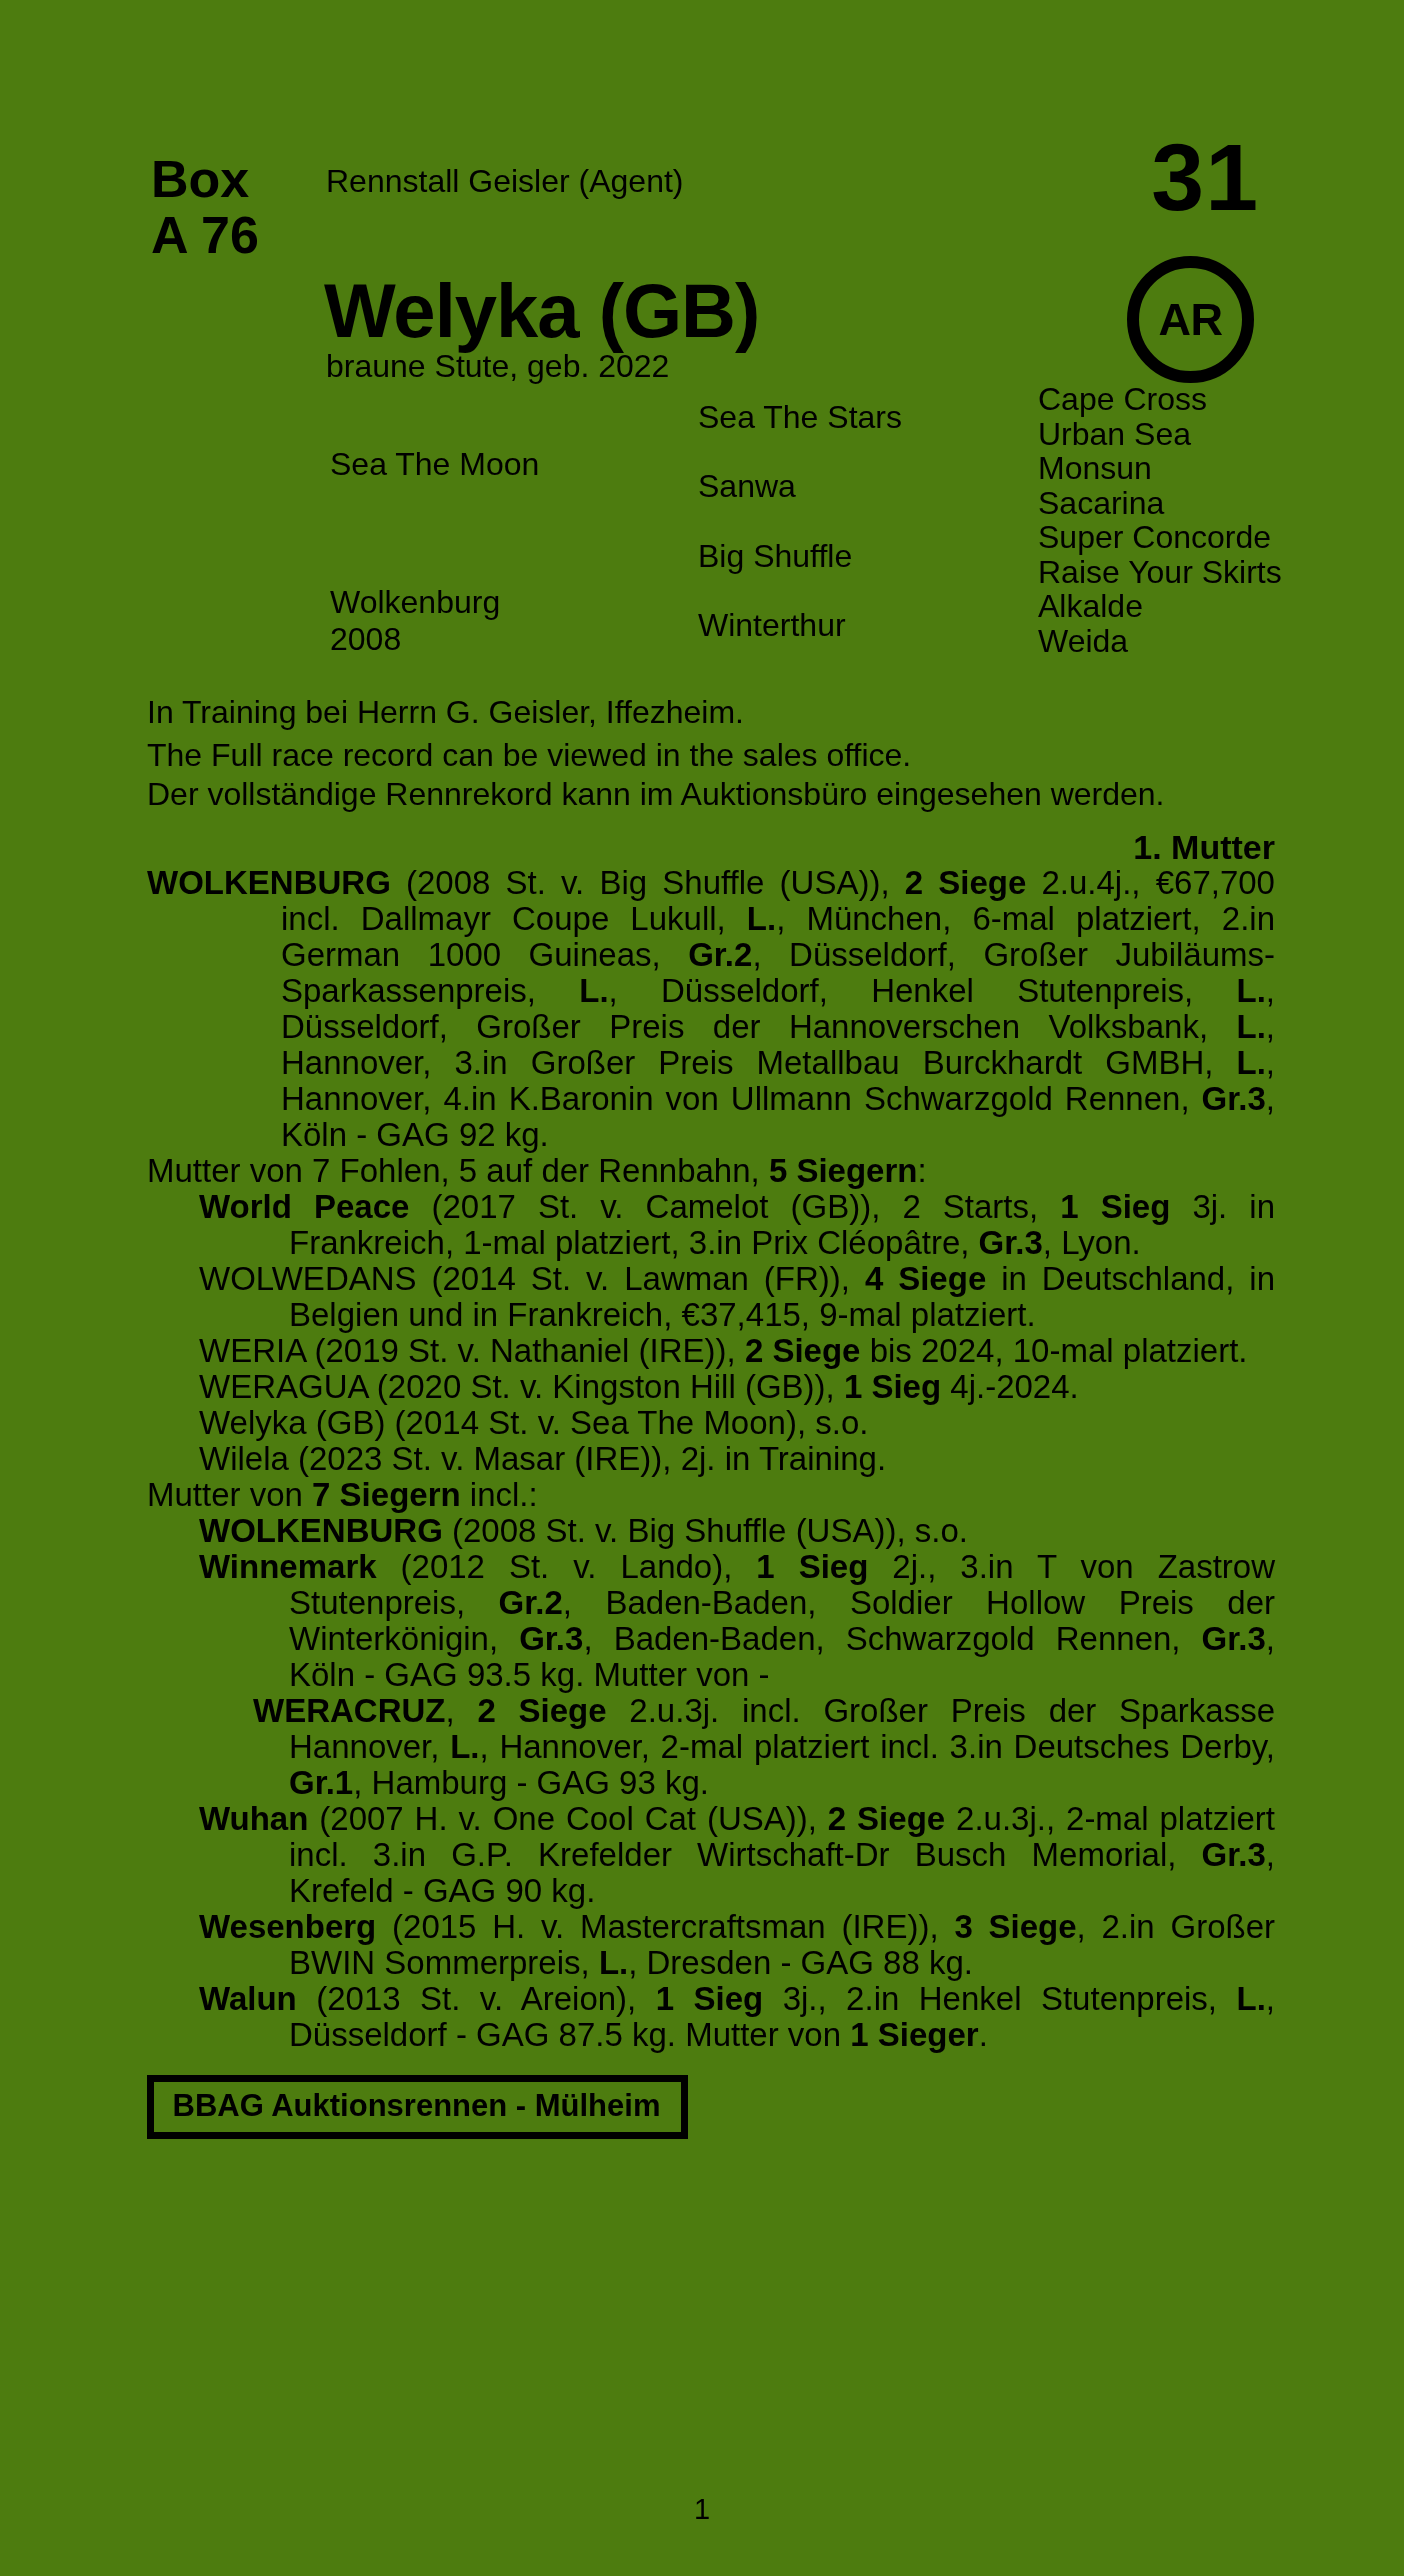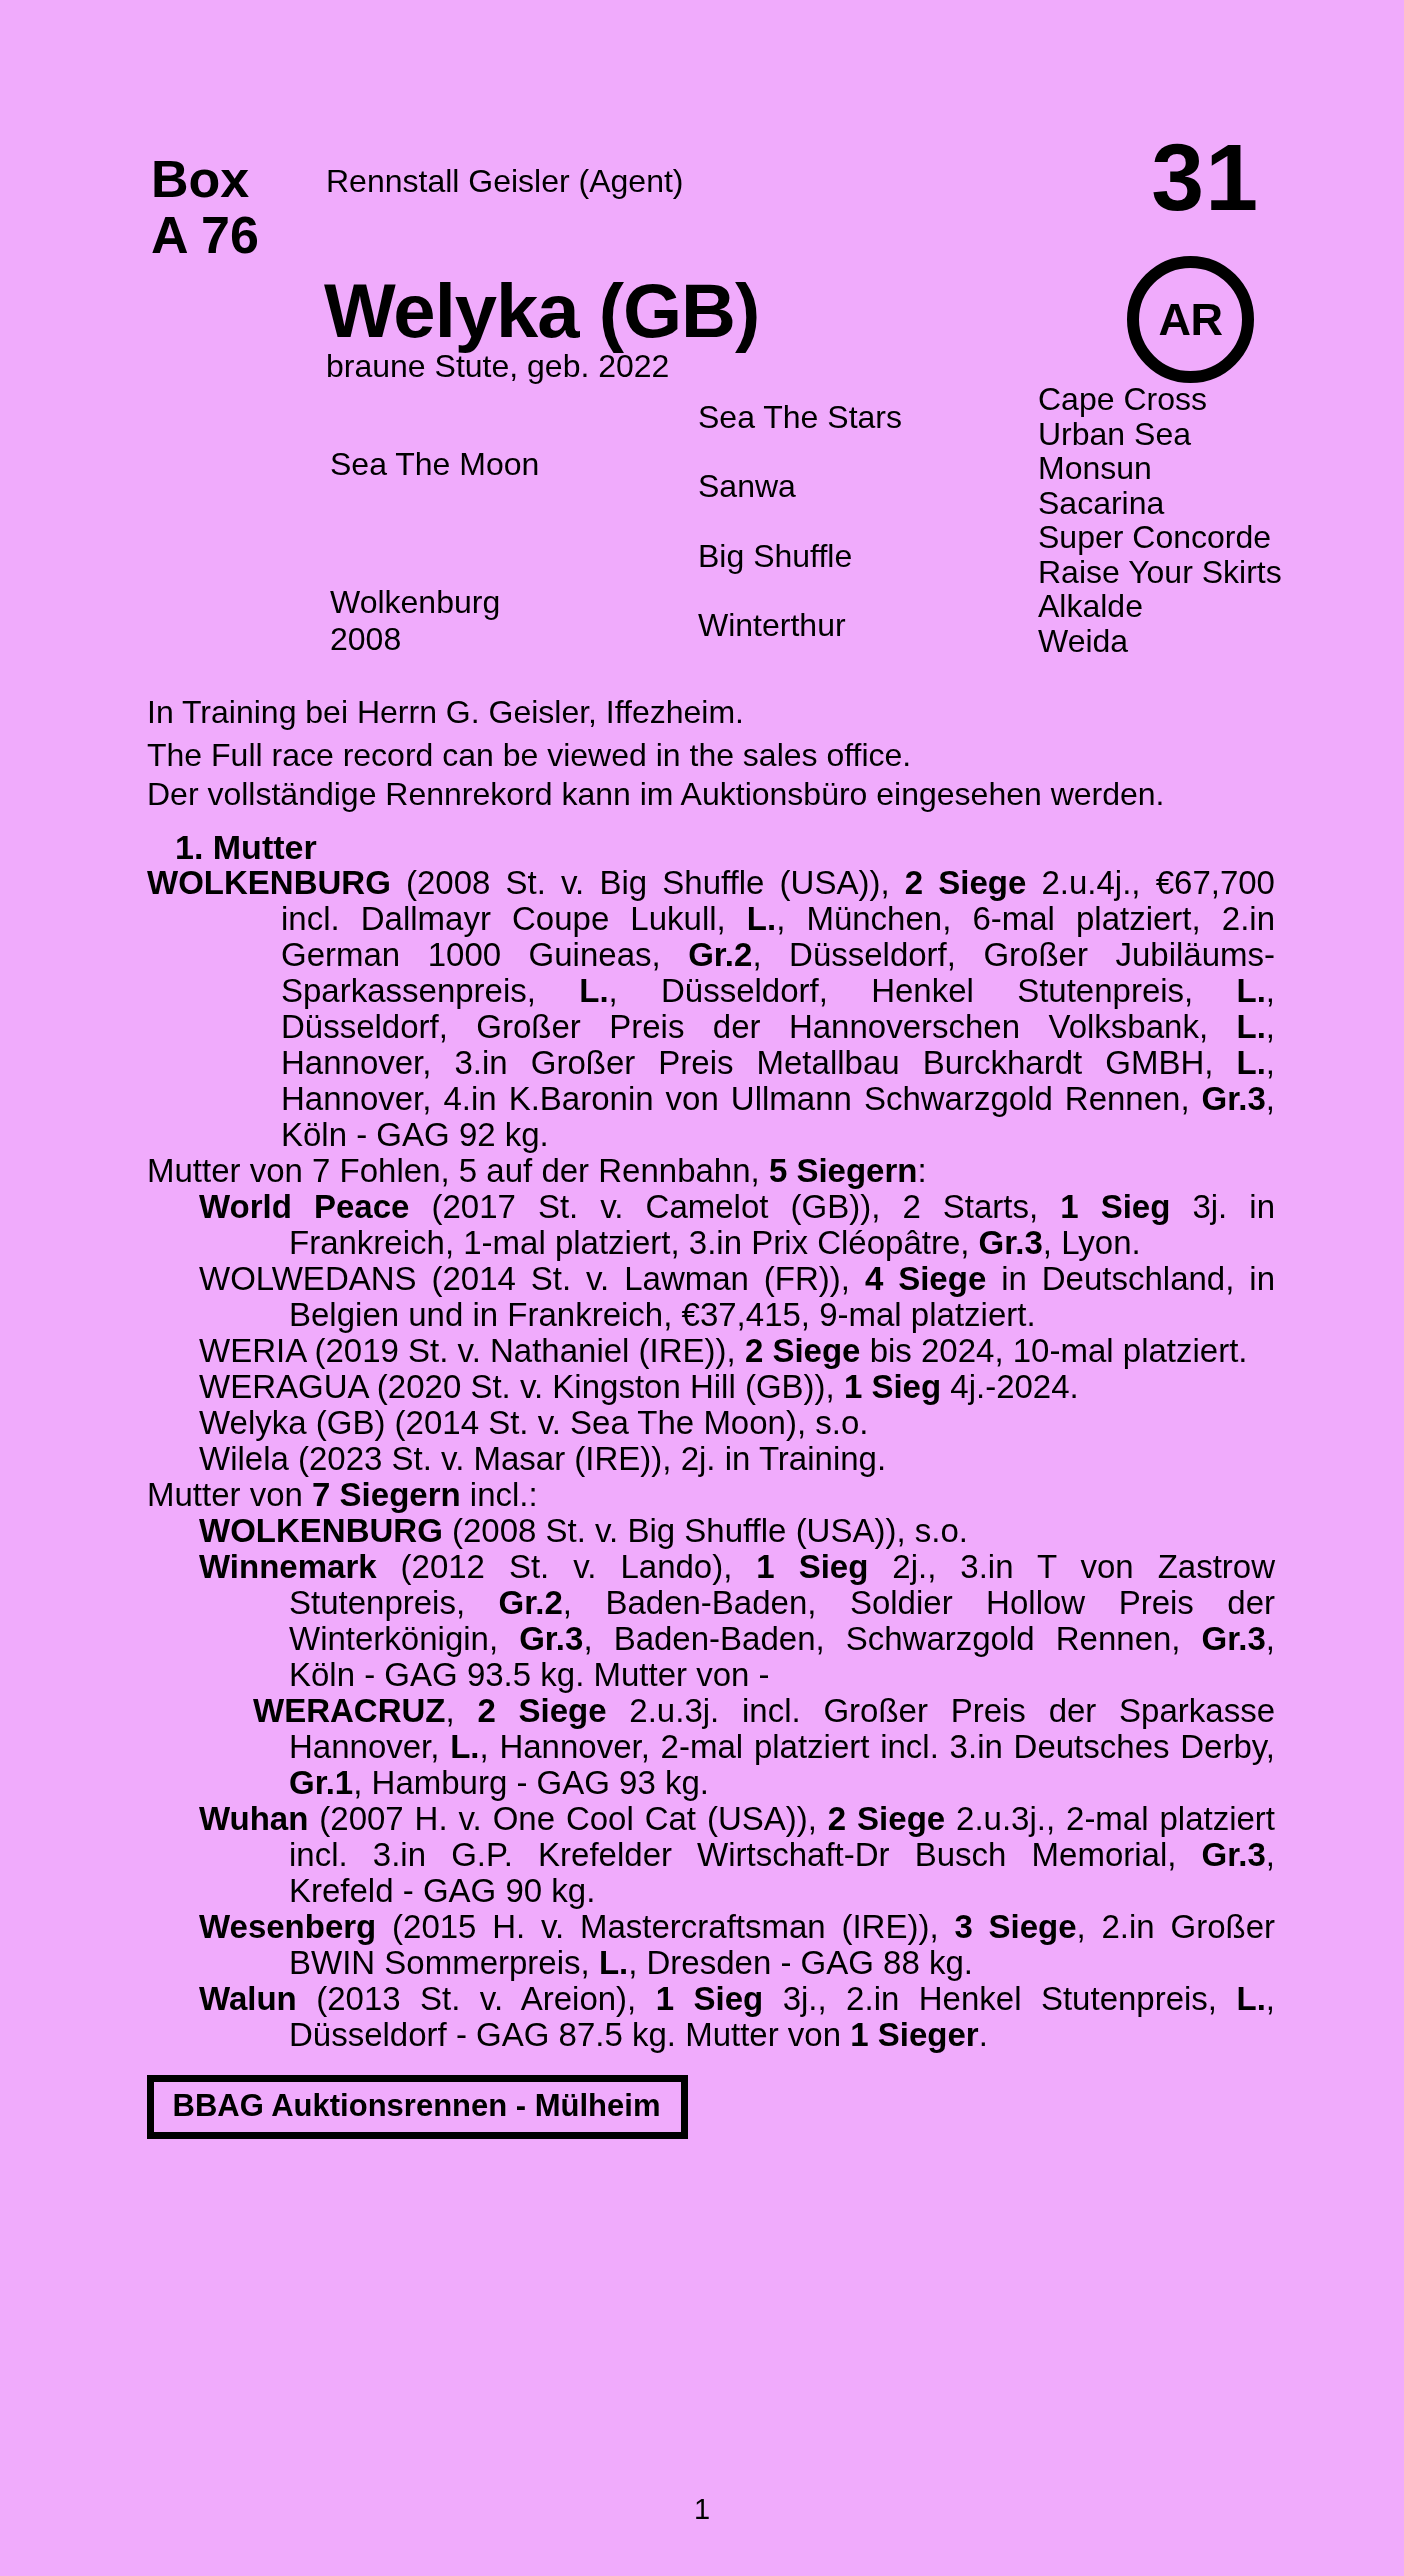--- a/index.html
+++ b/index.html
@@ -1,20 +1,20 @@
 <!DOCTYPE html>
 <html style="font-size:8.2px"><head>
 <meta charset="utf-8">
 <style>
   html,body{margin:0;padding:0;background:#ffffff;}
   .page{
     position:relative;
     width:1404px;
     height:2576px;
-    background:#f0abfc;
+    background:#4d7c0f;
     color:#000000;
     font-family:"Liberation Sans","DejaVu Sans",sans-serif;
     overflow:hidden;
   }
   
   .box-label{
     position:absolute;left:151px;top:151px;
     font-size:52px;font-weight:bold;line-height:56px;white-space:pre;
   }
   .consignor{
@@ -45,21 +45,21 @@
   .ped-cell{position:absolute;white-space:nowrap;line-height:35px;}
   
   .training-note{position:absolute;left:147px;top:693px;font-size:32px;line-height:38px;}
   .record-note{position:absolute;left:147px;top:736px;font-size:32px;line-height:39px;}
   
   .body-flow{
     position:absolute;left:147px;top:829px;width:1128px;
     font-size:33px;line-height:36px;text-align:justify;
   }
   .section-heading{
-    font-weight:bold;font-size:34px;line-height:36px;text-align:left;margin-left:28px;
+    font-weight:bold;font-size:34px;line-height:36px;text-align:right;
   }
   .section-2 .section-heading{margin-top:36px;}
   .para{margin:0;}
   .para.main{padding-left:134px;text-indent:-134px;}
   .para.sub{padding-left:142px;text-indent:-90px;}
   .para.subsub{padding-left:142px;text-indent:-36px;}
   
   .race-box{
     display:inline-block;margin-top:21.6px;
     border:7.2px solid #000;

